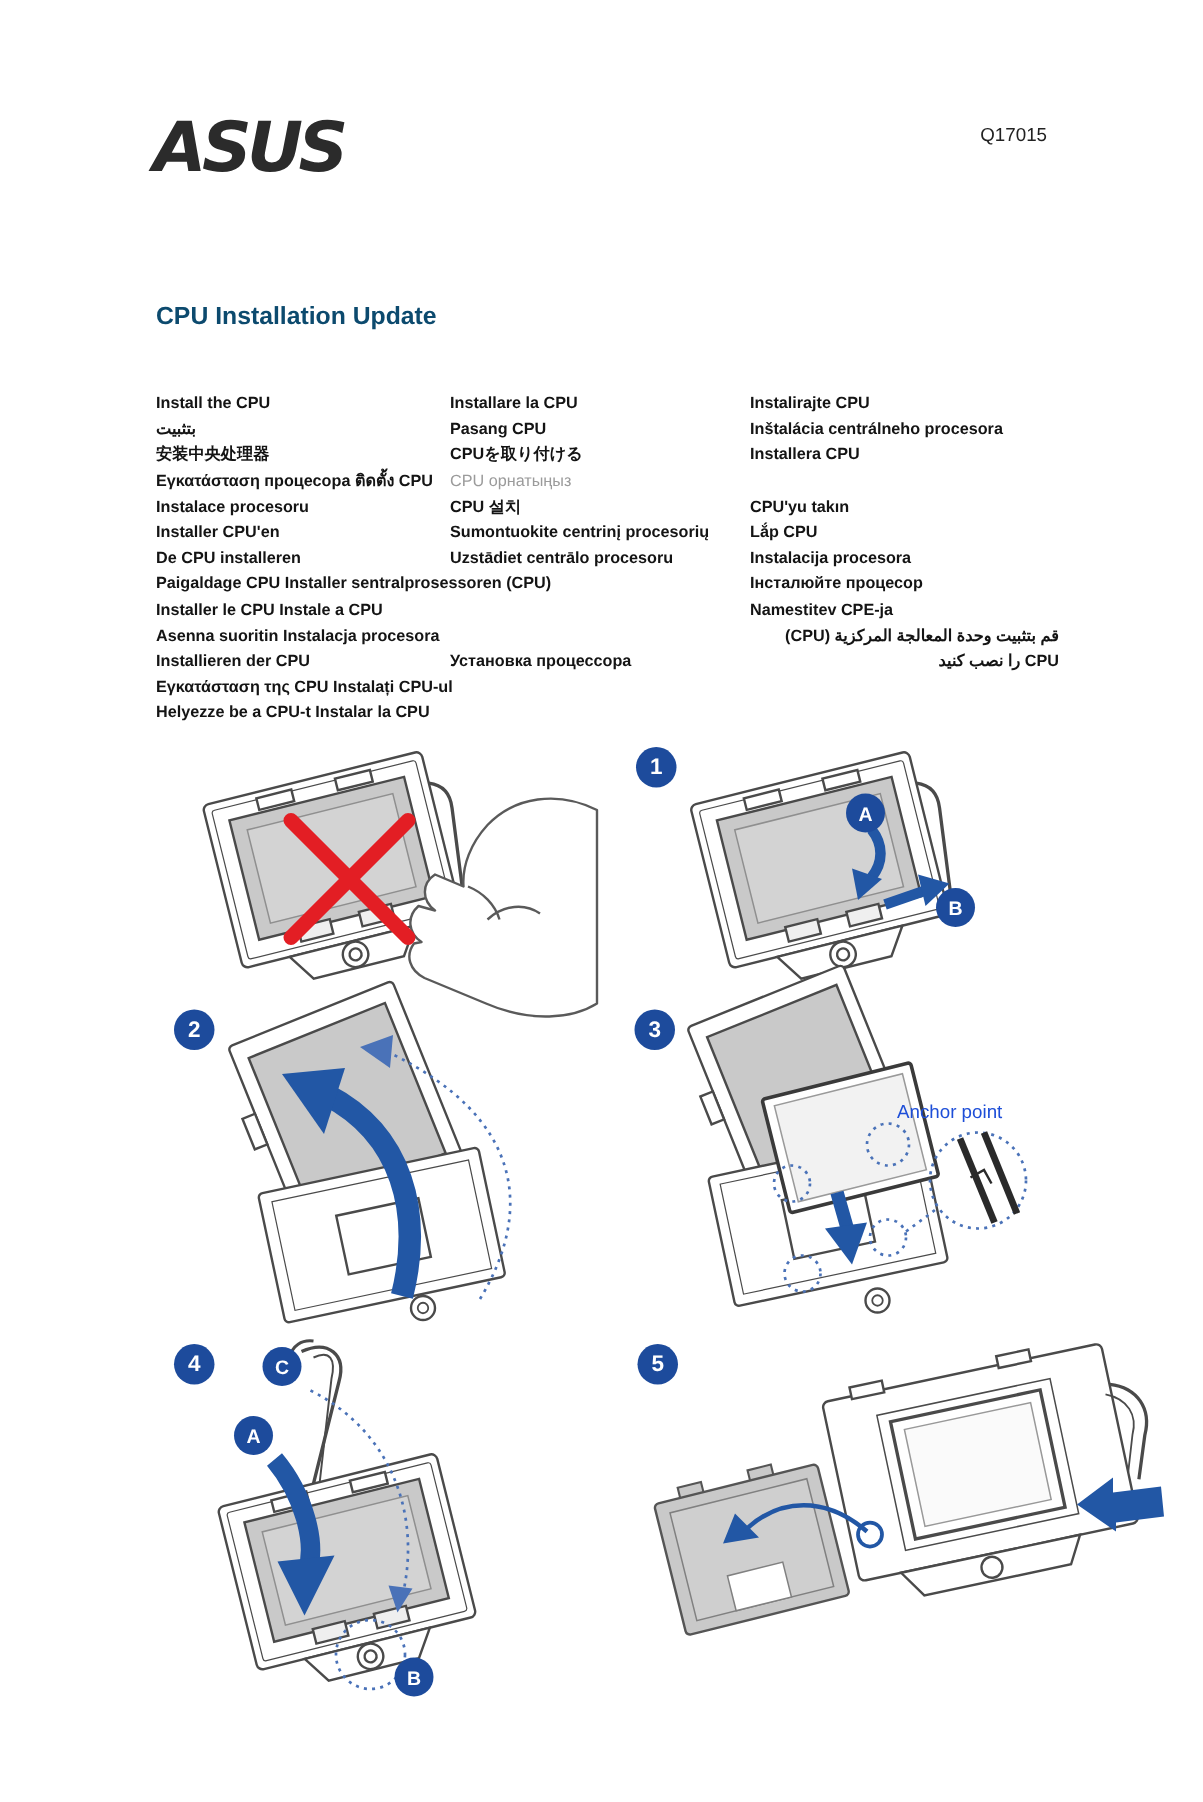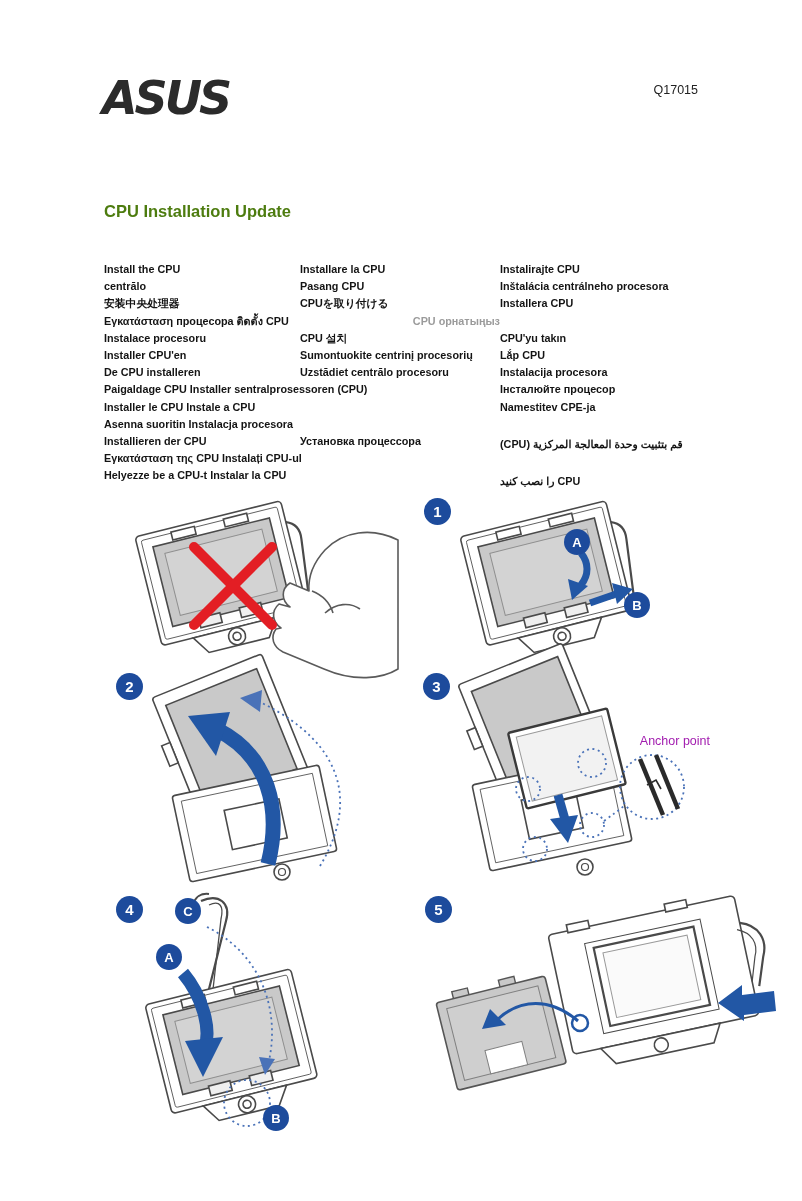--- a/index.html
+++ b/index.html
@@ -3,56 +3,56 @@
 <meta charset="utf-8">
 <style>
   html,body{margin:0;padding:0;background:#ffffff;}
   .page{position:relative;width:802px;height:1201px;background:#fff;overflow:hidden;
         font-family:"Liberation Sans",sans-serif;color:#1a1a1a;}
   .abs{position:absolute;}
   .doc-number{position:absolute;top:83px;right:104px;font-size:12.5px;color:#222;}
   .logo{position:absolute;left:102px;top:74px;}
   .title{position:absolute;left:104px;top:134px;font-size:21px;font-weight:bold;color:#111;}
   .intro{position:absolute;left:104px;top:171px;font-size:12.5px;color:#222;}
-  .h2{position:absolute;left:104px;top:202px;font-size:16.5px;font-weight:bold;color:#4d7c0f;}
+  .h2{position:absolute;left:104px;top:202px;font-size:16.5px;font-weight:bold;color:#0c4a6e;}
   .intro2{position:absolute;left:104px;top:231px;font-size:12.5px;color:#222;}
 
   .lang-grid{position:absolute;left:104px;top:261px;display:flex;}
   .lang-col{width:196px;}
   .lang-col.c2{width:200px;}
   .lang-col.c3{width:206px;}
   .lang-line{font-size:10.8px;font-weight:bold;line-height:17.2px;white-space:nowrap;color:#141414;}
-  .lang-line.muted{color:#9b9b9b;font-weight:bold;text-align:right;}
-  .lang-line.rtl{direction:rtl;text-align:left;font-weight:bold;margin-top:20px;}
+  .lang-line.muted{color:#9b9b9b;font-weight:normal;}
+  .lang-line.rtl{direction:rtl;text-align:right;font-weight:bold;}
 
   .num{position:absolute;width:27px;height:27px;border-radius:50%;background:#1d4b9c;color:#fff;
        font-weight:bold;font-size:15px;display:flex;align-items:center;justify-content:center;}
   .lb{position:absolute;width:26px;height:26px;border-radius:50%;background:#1d4b9c;color:#fff;
       font-weight:bold;font-size:13px;display:flex;align-items:center;justify-content:center;}
-  .anchor-label{position:absolute;left:598px;top:734px;width:112px;text-align:right;
-                font-size:12.5px;color:#a21caf;}
+  .anchor-label{position:absolute;left:598px;top:734px;width:112px;text-align:left;
+                font-size:12.5px;color:#1d4ed8;}
   svg{overflow:visible;}
   .dashc{fill:none;stroke:#4a72b8;stroke-width:1.8;stroke-dasharray:2 3.5;}
   .outline{fill:#fff;stroke:#4a4a4a;stroke-width:1.6;}
 </style>
 </head>
 <body>
 
 <div class="page">
 
   <div class="doc-number">Q17015</div>
   <svg class="logo" width="180" height="48" viewBox="0 0 180 48">
     <text x="0" y="40" font-family="DejaVu Sans, sans-serif" font-size="46" font-weight="bold" font-style="italic" letter-spacing="-3" fill="#2b2b2b">ASUS</text>
   </svg>
   <div class="h2">CPU Installation Update</div>
 
   <div class="lang-grid">
     <div class="lang-col c1">
         <div class="lang-line">Install the CPU</div>
-        <div class="lang-line">centrālo</div>
+        <div class="lang-line">بتثبيت</div>
         <div class="lang-line">安装中央处理器</div>
         <div class="lang-line">Εγκατάσταση процесора ติดตั้ง CPU</div>
         <div class="lang-line">Instalace procesoru</div>
         <div class="lang-line">Installer CPU'en</div>
         <div class="lang-line">De CPU installeren</div>
         <div class="lang-line">Paigaldage CPU Installer sentralprosessoren (CPU)</div>
         <div class="lang-line">Installer le CPU Instale a CPU</div>
         <div class="lang-line">Asenna suoritin Instalacja procesora</div>
         <div class="lang-line">Installieren der CPU</div>
         <div class="lang-line">Εγκατάσταση της CPU Instalați CPU-ul</div>

